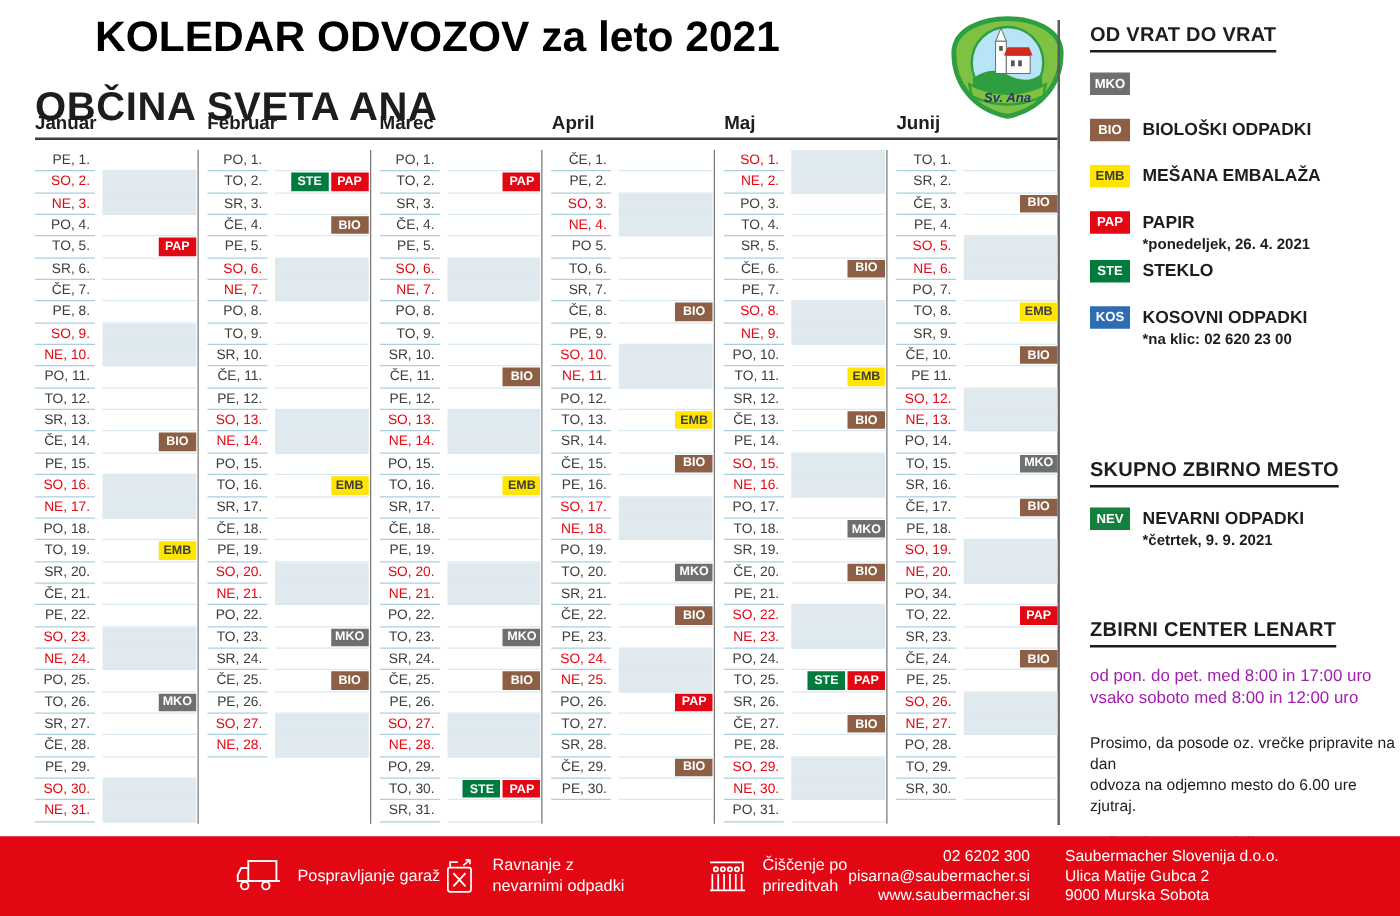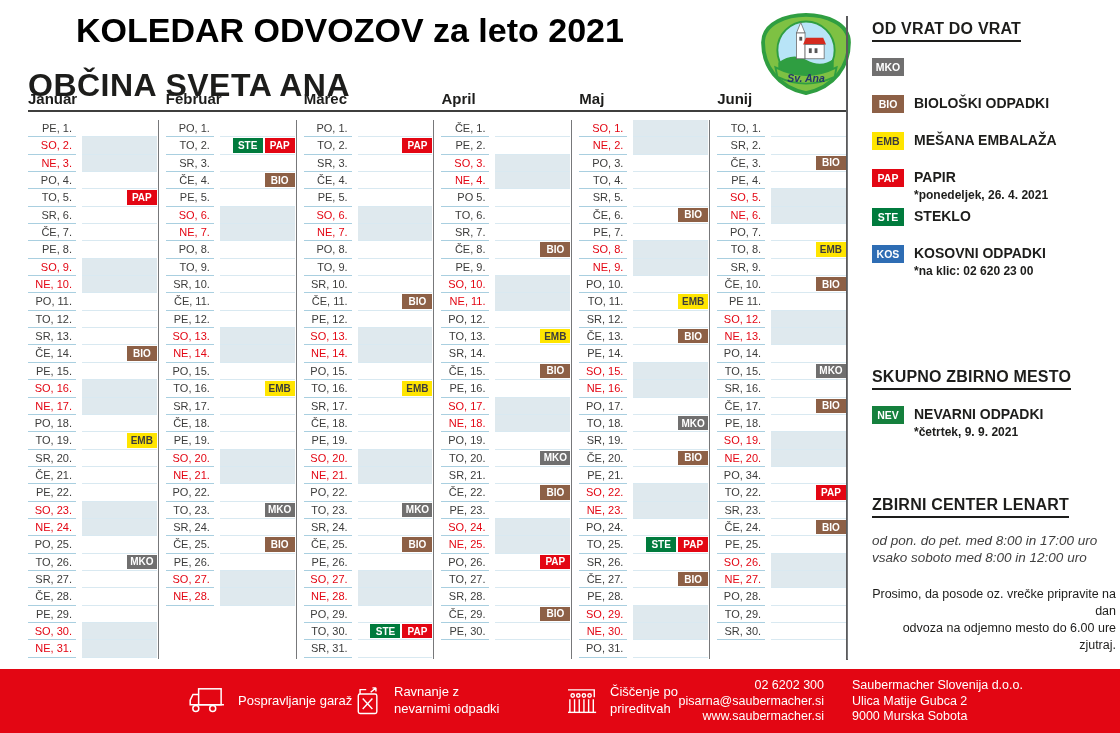--- a/index.html
+++ b/index.html
@@ -51,23 +51,23 @@
   .legend { margin-top:16px; }
   .lg-item { display:flex; gap:10px; align-items:flex-start; margin-bottom:19px; }
   .lg-item.has-note { margin-bottom:6px; }
   .lg-badge {
     flex:0 0 auto; min-width:32px; height:18px; line-height:18px; text-align:center;
     font-size:10.5px; font-weight:bold; padding:0 3px; box-sizing:border-box;
   }
   .lg-label { font-size:14px; font-weight:bold; color:#1d1d1b; line-height:1.15; }
   .lg-note { font-size:12px; font-weight:bold; color:#1d1d1b; margin-top:3px; }
   .addr { font-size:15px; margin-top:4px; color:#3c3c3b; }
-  .hours { margin-top:14px; font-size:13.5px; color:#404040;font-style:italic; }
+  .hours { margin-top:14px; font-size:13.5px; color:#a21caf; }
   .hour-line { line-height:17px; }
-  .note { margin:20px 0 0 0; font-size:12.5px; line-height:1.35; color:#1d1d1b; white-space:pre-line;text-align:right; }
+  .note { margin:20px 0 0 0; font-size:12.5px; line-height:1.35; color:#1d1d1b; white-space:pre-line; }
   .validity { margin:12px 0 0 0; font-size:13px; color:#1d1d1b; }
 
   
   .footer { position:absolute; left:0; top:669px; width:1120px; height:64px; background:var(--accent-red,#e30613); color:#ffffff; }
   .f-abs { position:absolute; top:50%; transform:translateY(-50%); }
   .f-logo {
     left:28px; font-family:"DejaVu Serif", serif; font-style:italic; font-weight:bold;
     font-size:30px; letter-spacing:1px; color:#ffffff;
   }
   .service { display:flex; align-items:center; gap:10px; }

